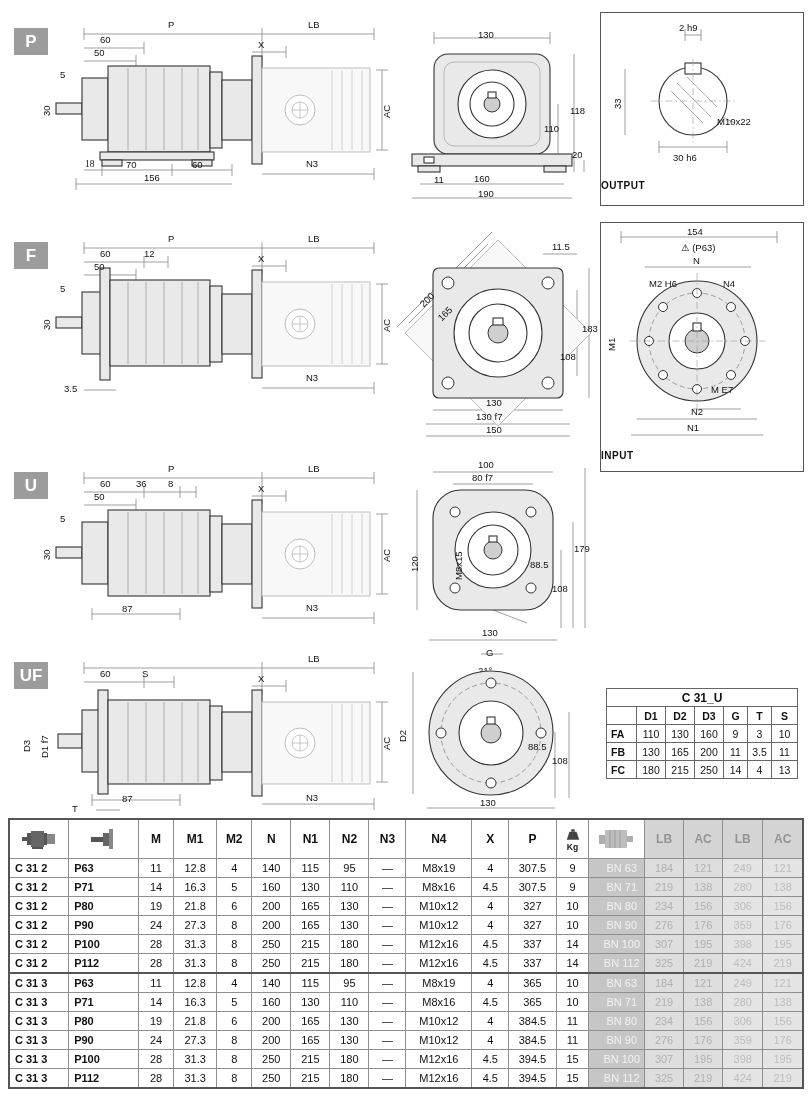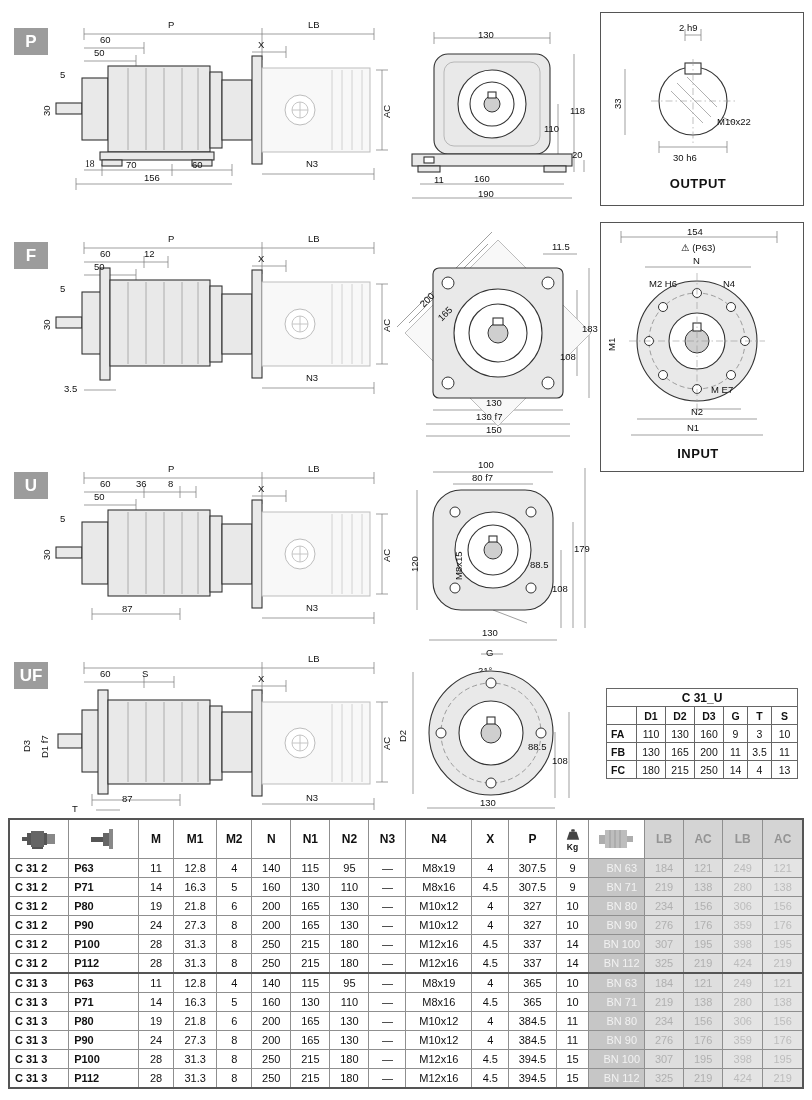--- a/index.html
+++ b/index.html
@@ -14,21 +14,21 @@
   .edge2{fill:#f8f8f8;stroke:#bdbdbd;stroke-width:1;}
   .white{fill:#fff;stroke:#333;stroke-width:1.1;}
   .gray{fill:#cfcfcf;stroke:#333;stroke-width:1;}
   .hole{fill:#fff;stroke:#333;stroke-width:1;}
   .rib line{stroke:#9d9d9d;stroke-width:0.8;}
   .rib2 line{stroke:#c6c6c6;stroke-width:0.8;}
   .logo{stroke:#c0c0c0;fill:none;stroke-width:0.9;}
   .dash{fill:none;stroke:#888;stroke-width:0.8;stroke-dasharray:5 3;}
   .cl{stroke:#999;stroke-width:0.6;stroke-dasharray:7 3 1.5 3;}
   .detail-box{position:absolute;border:1.2px solid #555;background:#fff;}
-  .box-title{position:absolute;left:0;right:8px;text-align:center;font-weight:bold;font-size:13px;letter-spacing:.5px;}
+  .box-title{position:absolute;left:0;right:8px;text-align:left;font-weight:bold;font-size:10px;letter-spacing:.5px;}
   
   .c31u{position:absolute;left:606px;top:688px;border-collapse:collapse;table-layout:fixed;background:#fff;}
   .c31u th,.c31u td{border:1px solid #666;font-size:10.5px;padding:1px 2px;text-align:center;height:15px;}
   .c31u .title{font-weight:bold;font-size:12px;}
   .c31u thead .h{font-weight:bold;}
   .c31u td.rowhead{font-weight:bold;text-align:left;padding-left:4px;}
   
   .main-table{position:absolute;left:8px;top:818px;width:796px;border-collapse:collapse;table-layout:fixed;
               font-size:11px;border:2px solid #555;}
   .main-table th,.main-table td{border:1px solid #8f8f8f;text-align:center;padding:0 2px;height:18px;overflow:hidden;}

